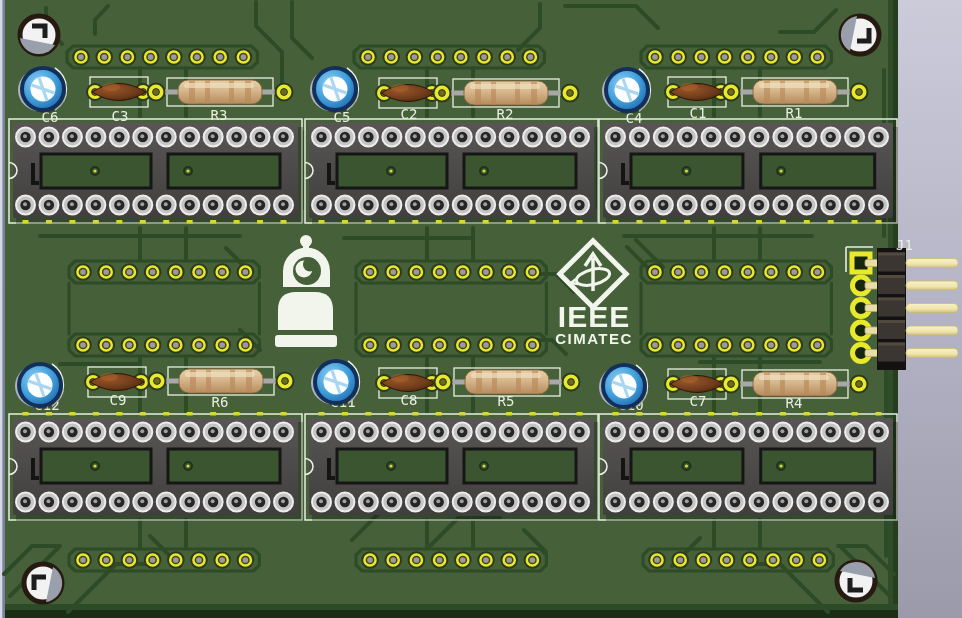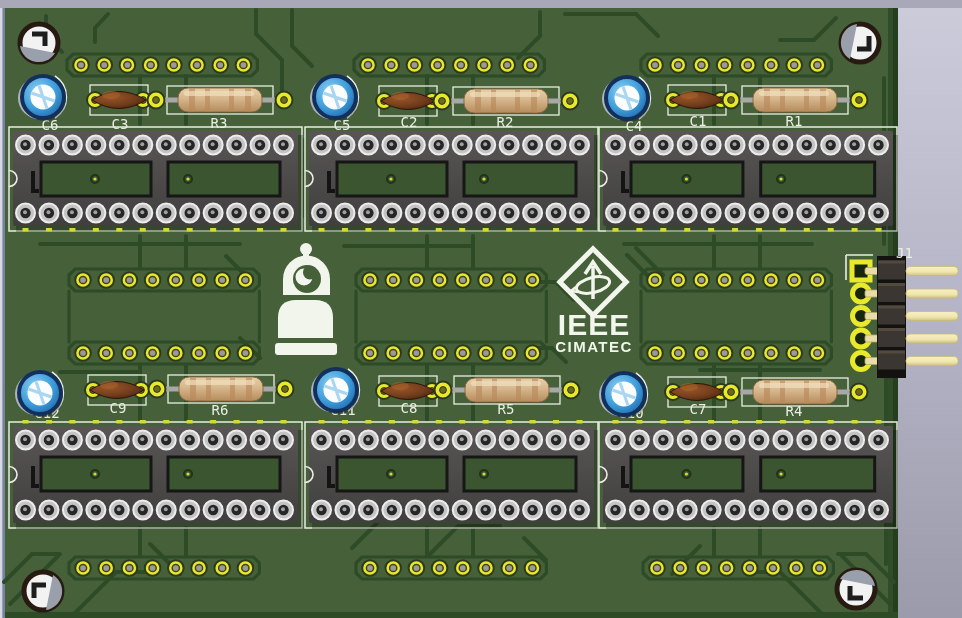--- a/index.html
+++ b/index.html
@@ -1,16 +1,16 @@
 <!DOCTYPE html>
 <html><head>
 <meta charset="utf-8">
 <style>
   html,body{margin:0;padding:0;width:962px;height:618px;overflow:hidden;background:#a8a8b8;}
-  .viewer{position:relative;width:962px;height:554px;font-family:"DejaVu Sans","Liberation Sans",sans-serif;margin-top:8px;}
+  .viewer{position:relative;width:962px;height:554px;font-family:"DejaVu Sans","Liberation Sans",sans-serif;}
   svg{display:block;}
   text{user-select:none;}
   .refdes{font-family:"DejaVu Sans Mono","Liberation Mono",monospace;font-size:14px;fill:#e9eee1;}
   .logo-big{font-family:"Liberation Sans","DejaVu Sans",sans-serif;font-weight:bold;font-size:30px;fill:#f2f5ec;letter-spacing:1px;}
   .logo-small{font-family:"Liberation Sans","DejaVu Sans",sans-serif;font-weight:bold;font-size:15px;fill:#f2f5ec;letter-spacing:1.5px;}
 </style>
 </head>
 <body>
 
 <div class="viewer">

